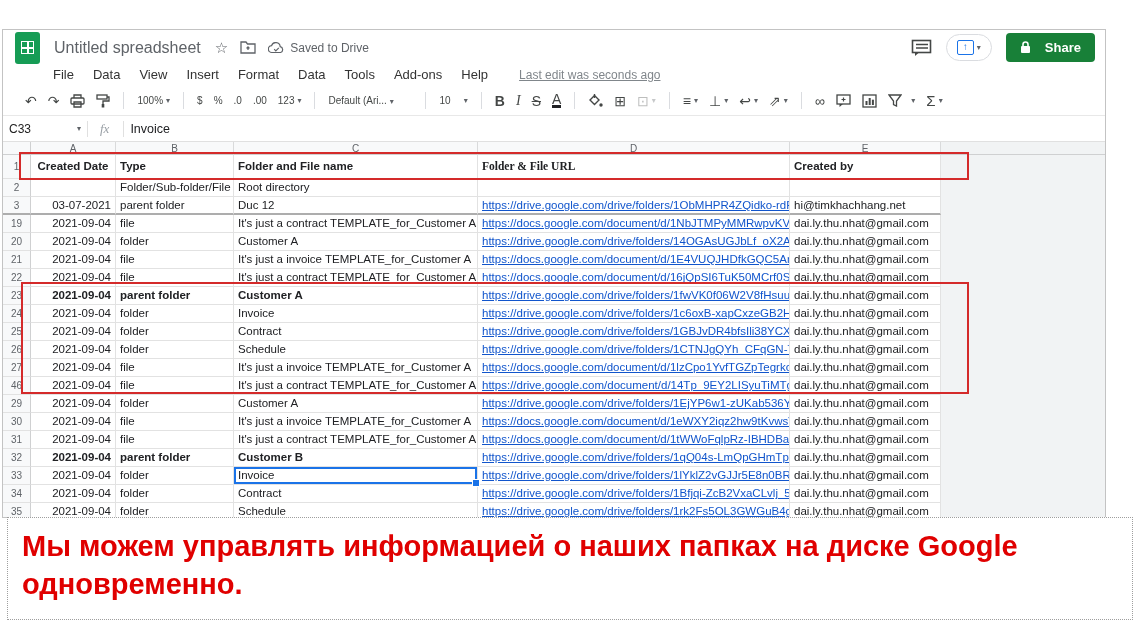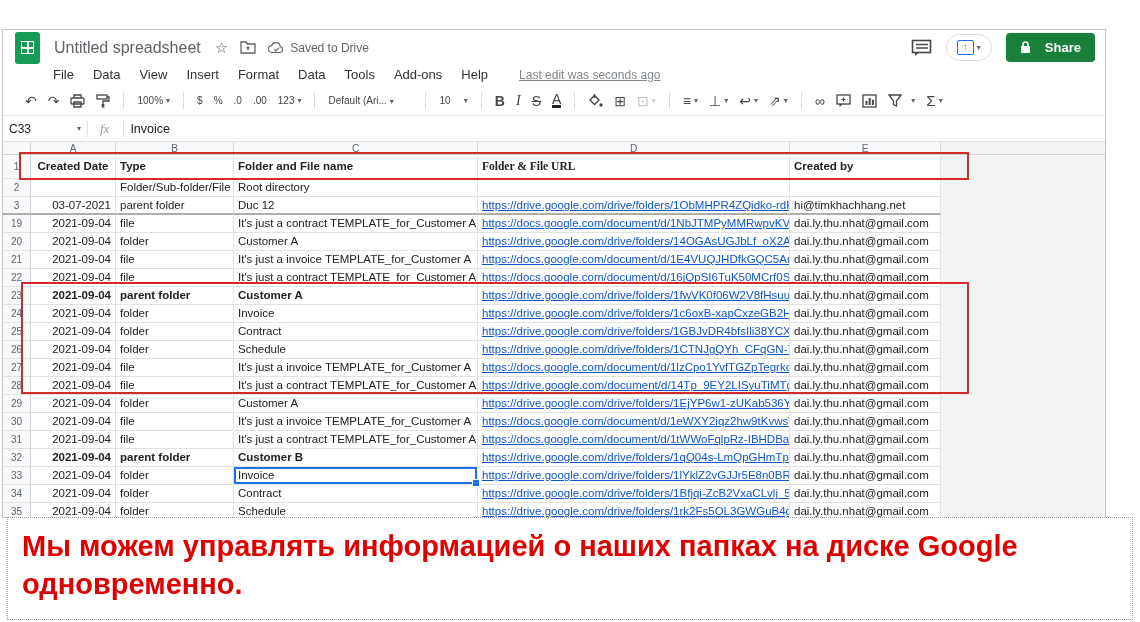--- a/index.html
+++ b/index.html
@@ -395,21 +395,21 @@
         <div class="grid-row">
     <div class="cell rn">27</div>
     <div class="cell col-a">2021-09-04</div>
     <div class="cell col-b">file</div>
     <div class="cell col-c">It's just a invoice TEMPLATE_for_Customer A</div>
     <div class="cell col-d">https://docs.google.com/document/d/1lzCpo1YvfTGZpTegrko</div>
     <div class="cell col-e">dai.ly.thu.nhat@gmail.com</div>
     <div class="filler"></div>
   </div>
         <div class="grid-row">
-    <div class="cell rn">28</div>
+    <div class="cell rn">46</div>
     <div class="cell col-a">2021-09-04</div>
     <div class="cell col-b">file</div>
     <div class="cell col-c">It's just a contract TEMPLATE_for_Customer A</div>
     <div class="cell col-d">https://drive.google.com/document/d/14Tp_9EY2LISyuTiMTg</div>
     <div class="cell col-e">dai.ly.thu.nhat@gmail.com</div>
     <div class="filler"></div>
   </div>
         <div class="grid-row">
     <div class="cell rn">29</div>
     <div class="cell col-a">2021-09-04</div>

